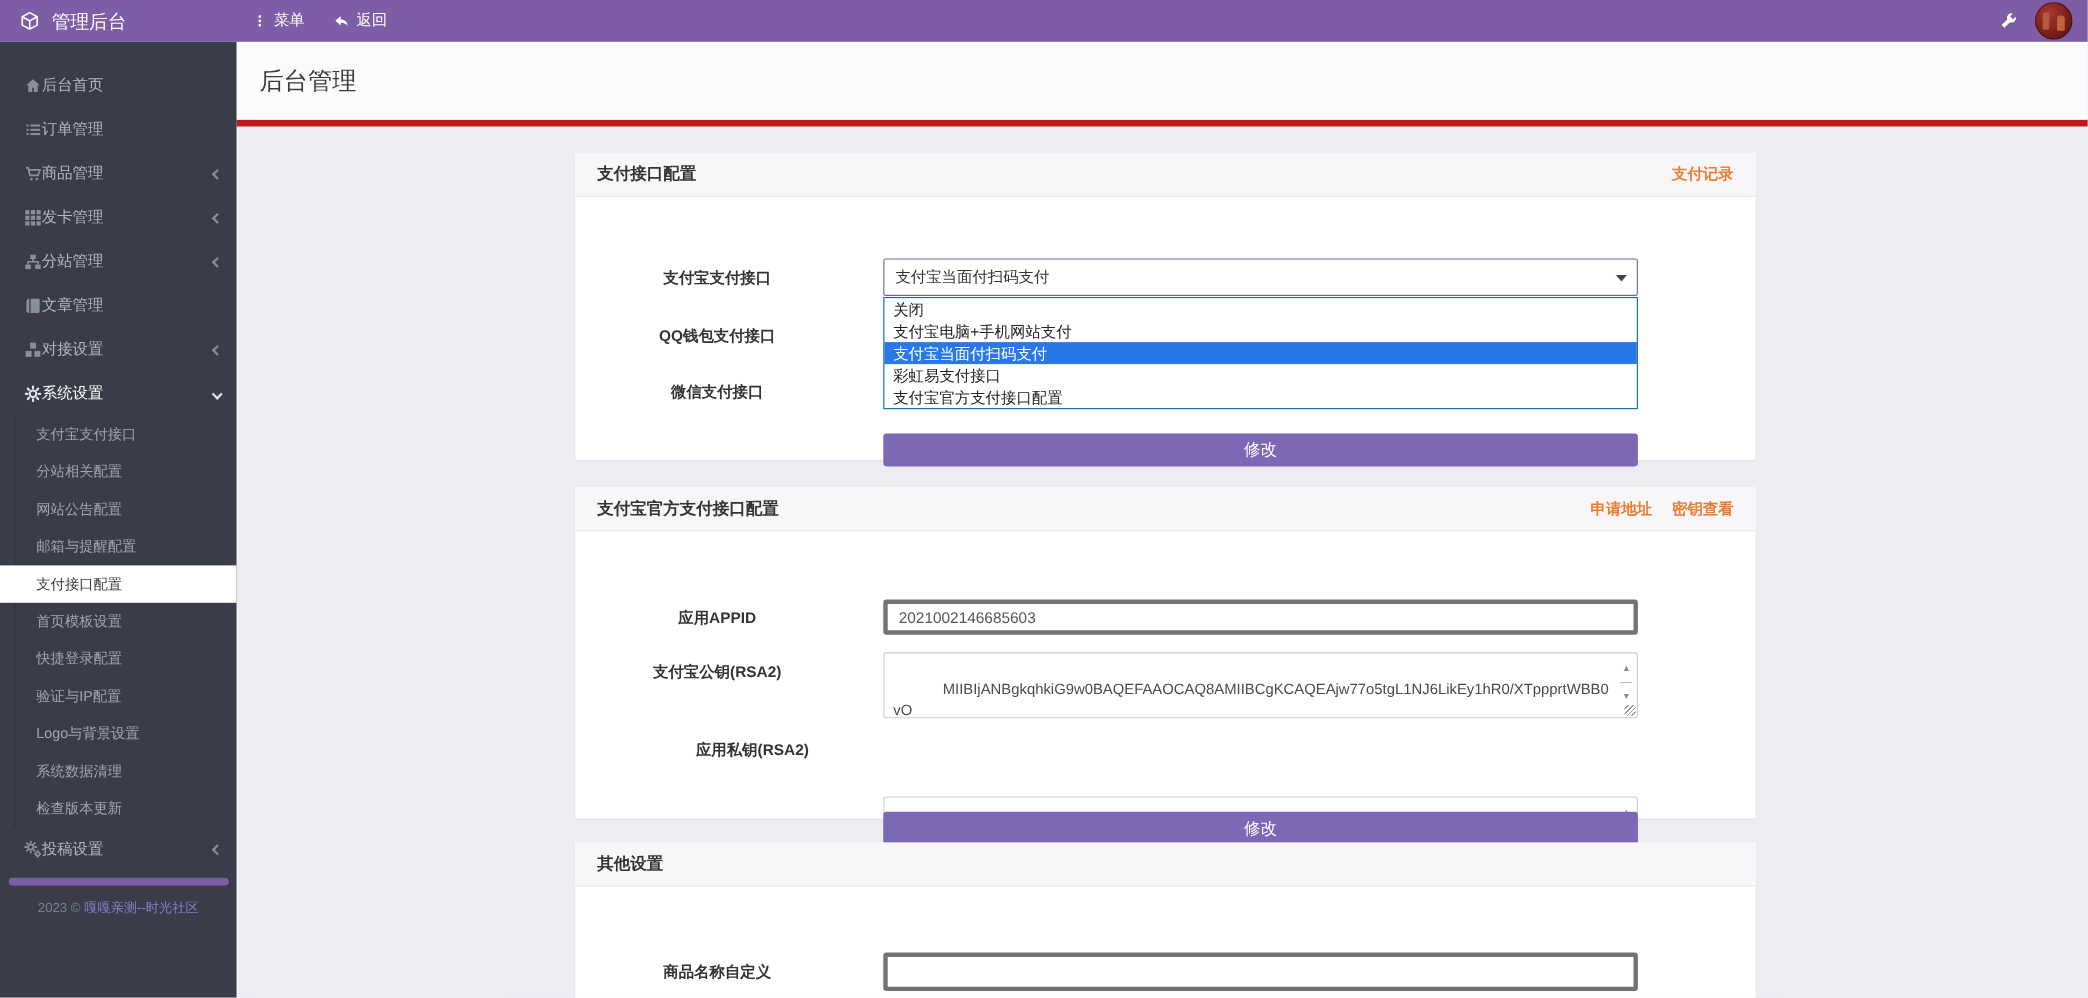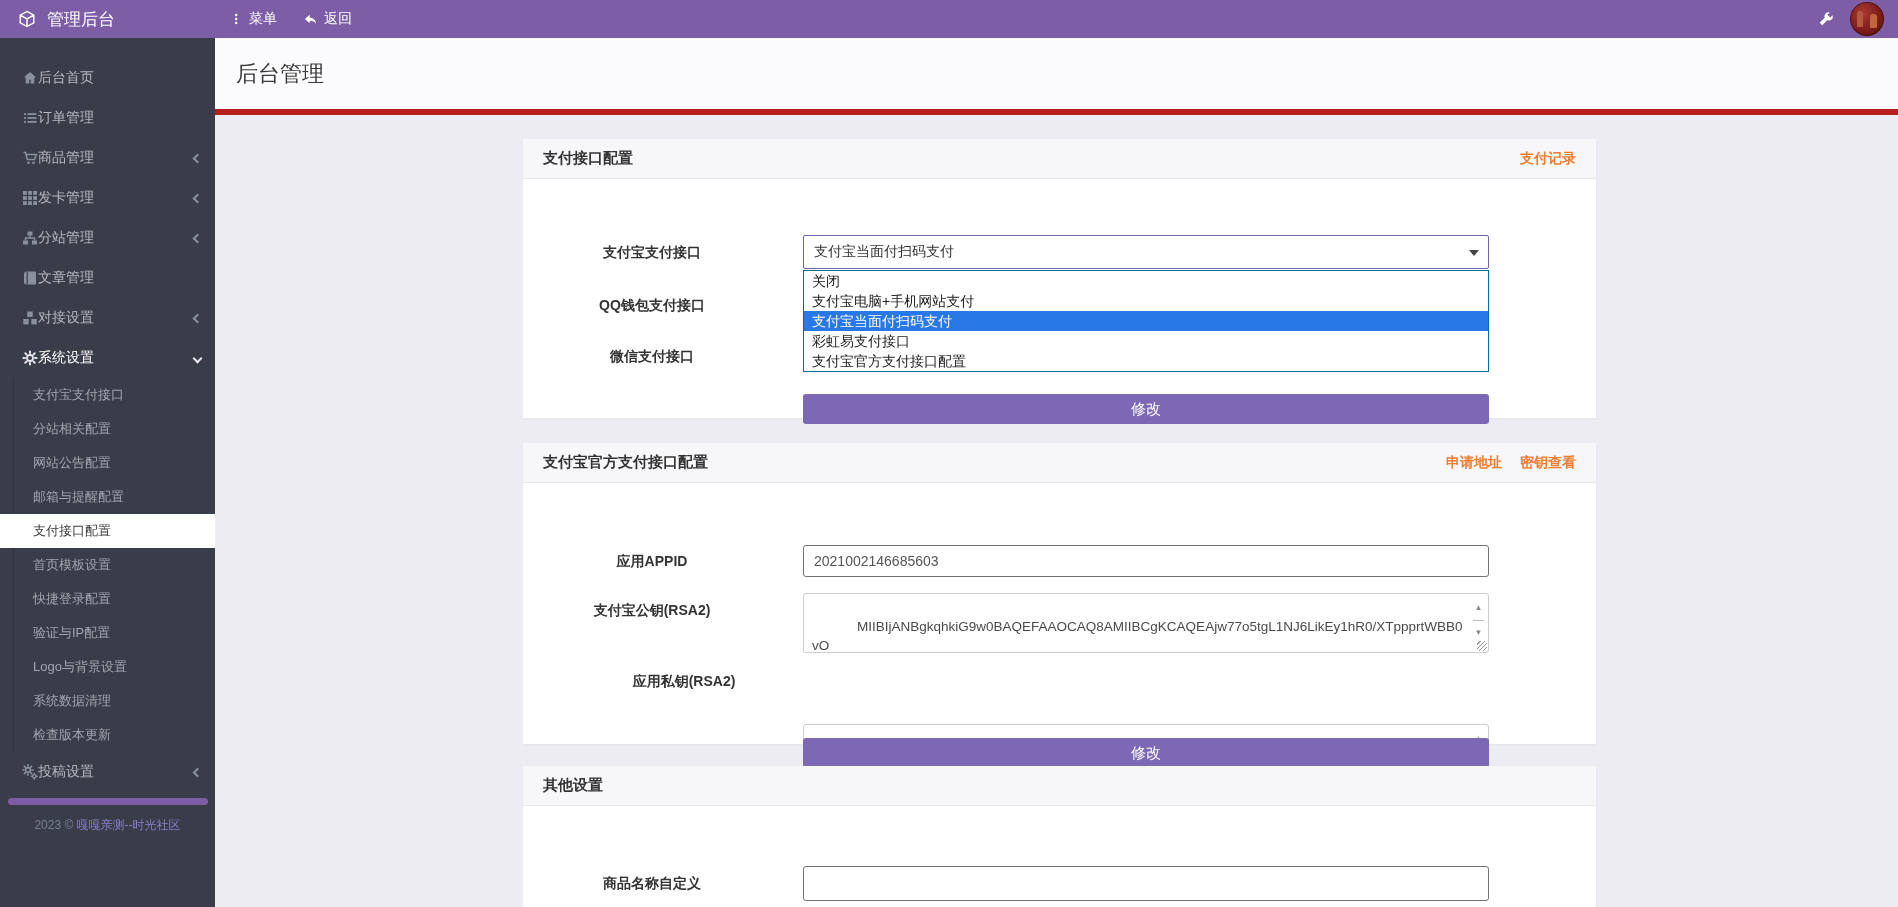--- a/index.html
+++ b/index.html
@@ -80,21 +80,21 @@
   .dropdown { position:absolute; left:280px; width:686px; background:#fff;
     border:1px solid #0369a1; z-index:10; }
   .opt { height:20px; line-height:20px; padding-left:8px; font-size:14px; color:#222;
     cursor:pointer; white-space:nowrap; overflow:hidden; }
   .opt.selected { background:#2878e8; color:#fff; }
 
   .btn { position:absolute; left:280px; width:686px; height:30px; background:#7c68b4;
     color:#fff; font-size:15px; border:none; border-radius:3px; cursor:pointer;
     font-family:inherit; }
 
-  .textinput { height:32px; border:1px solid #737373; border-radius:3px; width:100%;
+  .textinput { height:32px; border:4px solid #737373; border-radius:3px; width:100%;
     font-size:14px; color:#555; padding:0 10px; font-family:inherit; background:#fff; }
 
   .fake-ta { height:60px; border:1px solid #c9cdd4; border-radius:3px; background:#fff;
     font-size:13.5px; line-height:19.5px; color:#4a4a4a; padding:3px 22px 0 8px;
     overflow:hidden; white-space:pre-wrap; word-break:break-all; position:relative; cursor:text; }
   .ta-scroll { position:absolute; right:2px; top:2px; bottom:2px; width:15px; background:#fff;
     display:flex; flex-direction:column; align-items:center; font-size:8px; color:#8a8a8a;
     padding-top:2px; gap:2px; cursor:pointer; }
   .ta-scroll .sep { width:11px; height:1px; background:#bbb; }
   .ta-resize { position:absolute; right:1px; bottom:1px; width:10px; height:10px; cursor:nwse-resize;

